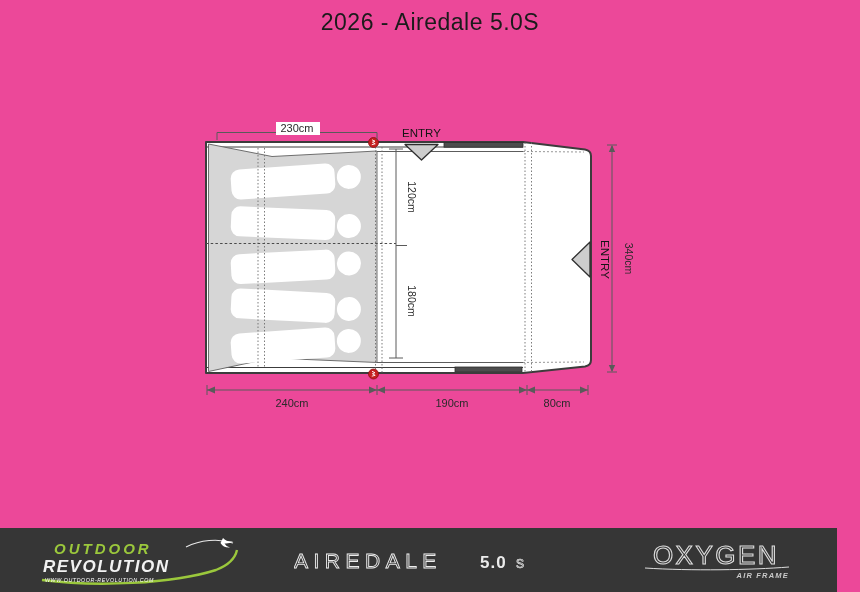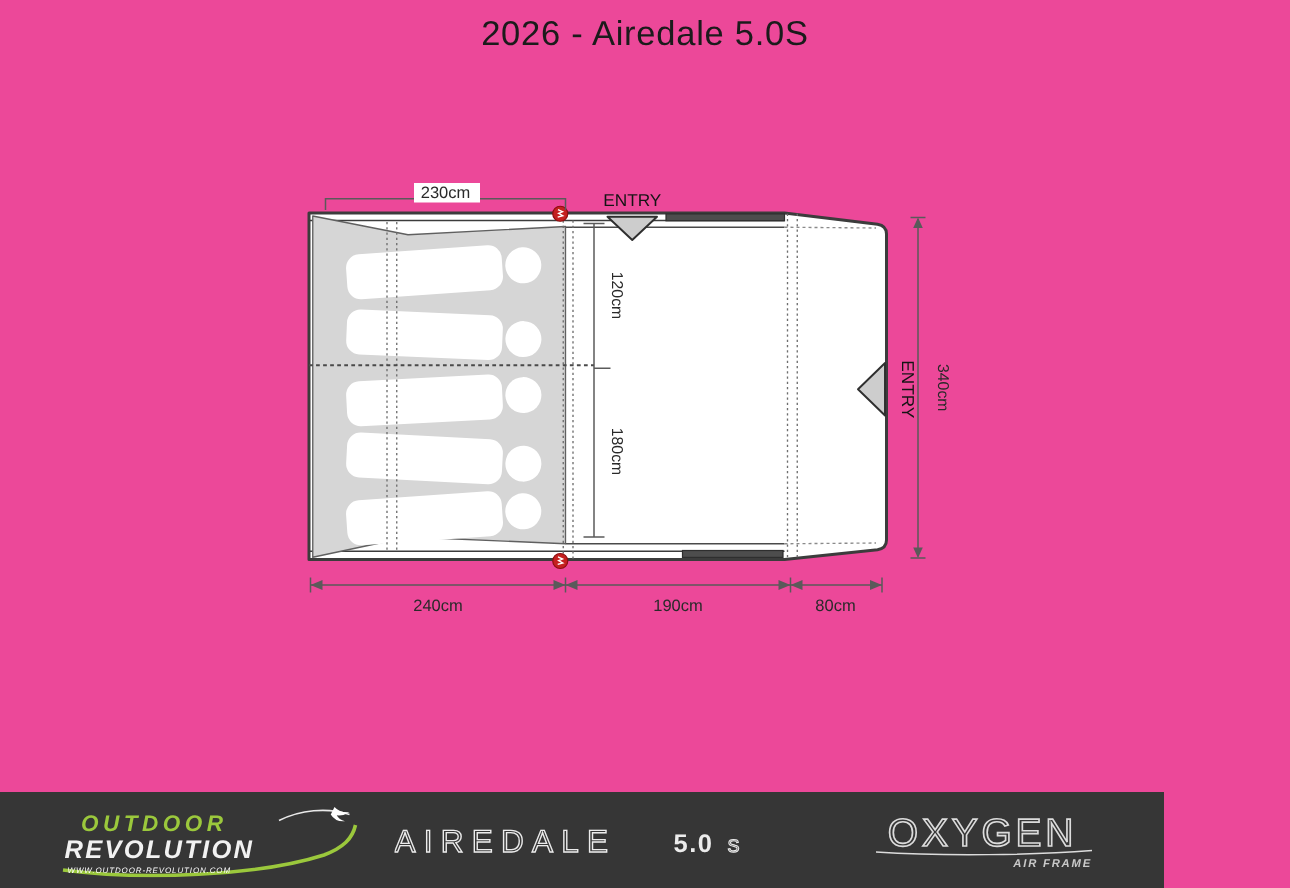--- a/index.html
+++ b/index.html
@@ -2,21 +2,21 @@
 <html><head>
 <meta charset="utf-8">
 <style>
   html,body{margin:0;padding:0;background:#fff;}
   .page{position:relative;width:860px;height:592px;background:#ec4899;overflow:hidden;
         font-family:"Liberation Sans",sans-serif;}
   .title{position:absolute;top:6px;left:0;width:100%;text-align:center;
          font-size:23px;line-height:32px;color:#1b1b1b;letter-spacing:0.5px;}
   svg text{font-family:"Liberation Sans",sans-serif;}
   .plan-svg{position:absolute;top:0;left:0;}
-  .footer{position:absolute;left:0;top:528px;width:776px;height:64px;background:#363636;}
+  .footer{position:absolute;left:0;top:528px;width:837px;height:64px;background:#363636;}
   .footer .logo-left{position:absolute;left:40px;top:7px;}
   .footer .logo-center{position:absolute;left:50%;top:14px;transform:translateX(-50%);}
   .footer .logo-right{position:absolute;right:36px;top:9px;}
 </style>
 </head>
 <body>
 
 <div class="page">
 
   <div class="title">2026 - Airedale 5.0S</div>

